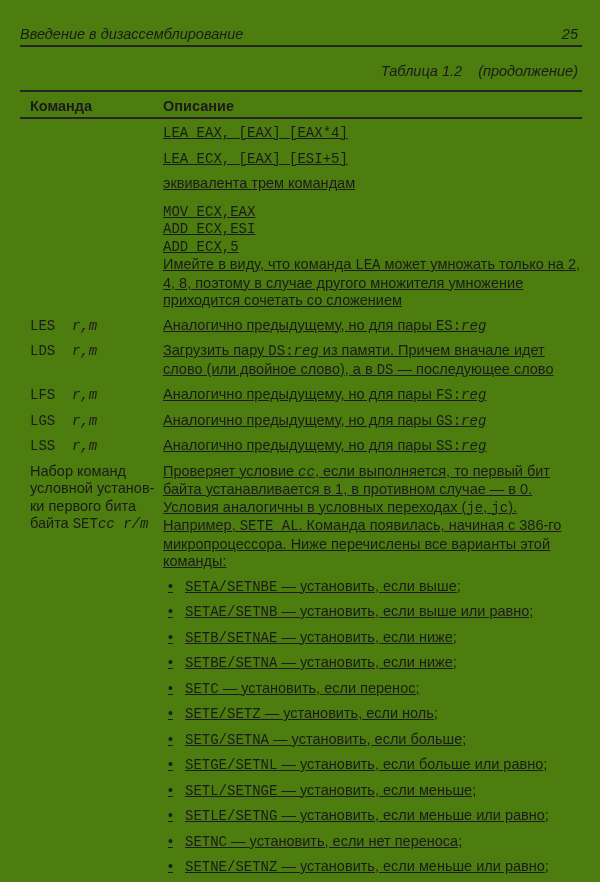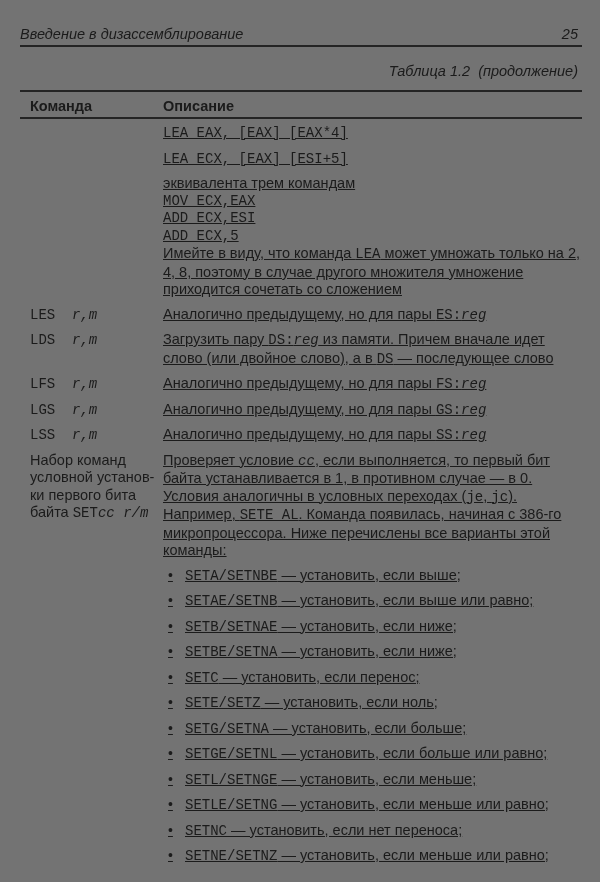--- a/index.html
+++ b/index.html
@@ -1,45 +1,45 @@
 <!DOCTYPE html>
 <html><head>
 <meta charset="utf-8">
 <style>
   * { margin:0; padding:0; box-sizing:border-box; }
   html,body { background:#9a9a9a; }
   .page {
     position:relative; width:600px; height:882px; margin:0 auto;
-    background:#737373; overflow:hidden; color:#1b1b1b;
+    background:#4d7c0f; overflow:hidden; color:#1b1b1b;
     font-family:"Liberation Sans", sans-serif;
     font-size:14.5px; line-height:17.5px;
   }
   .running-head {
     position:absolute; top:26px; left:20px; right:22px;
     display:flex; justify-content:space-between;
     font-style:italic; font-size:14.5px;
   }
   .rule { background:#242424; }
   .head-rule { position:absolute; top:45px; left:20px; right:18px; height:2px; }
   .caption { position:absolute; top:63px; right:22px; font-size:14.5px; }
   .caption-bold { font-weight:normal; font-style:italic; }
-  .caption-cont { font-style:italic; margin-left:4px; }
+  .caption-cont { font-style:italic; margin-left:12px; }
   .table-top-rule { position:absolute; top:90px; left:20px; right:18px; height:2px; }
   .col-headers {
     position:absolute; top:98px; left:20px; right:14px;
     display:flex; font-weight:bold; font-size:14.5px;
   }
   .col-headers .c1 { flex:0 0 143px; padding-left:10px; }
   .header-rule { position:absolute; top:117px; left:20px; right:18px; height:2px; }
   .table-body { position:absolute; top:124px; left:20px; right:14px; }
   .row { display:flex; }
   .cell-cmd { flex:0 0 143px; padding-left:10px; }
   .cell-desc { flex:1; min-width:0;text-decoration:underline; }
   .para { margin:0 0 7px; }
-  .para.mb0 { margin-bottom:0; }
+  .para.mb0 { margin-bottom:11px; }
   .codeblock { margin:0; }
   .mono {
     font-family:"Liberation Mono", monospace;
     font-size:14px; white-space:pre-wrap;
   }
   .it { font-style:italic; }
   .bullet { display:flex; margin:0 0 7px; }
   .bullet .marker { flex:0 0 17px; margin-left:5px; font-size:14px; }
   .bullet-text { flex:1; min-width:0; }
 </style>

